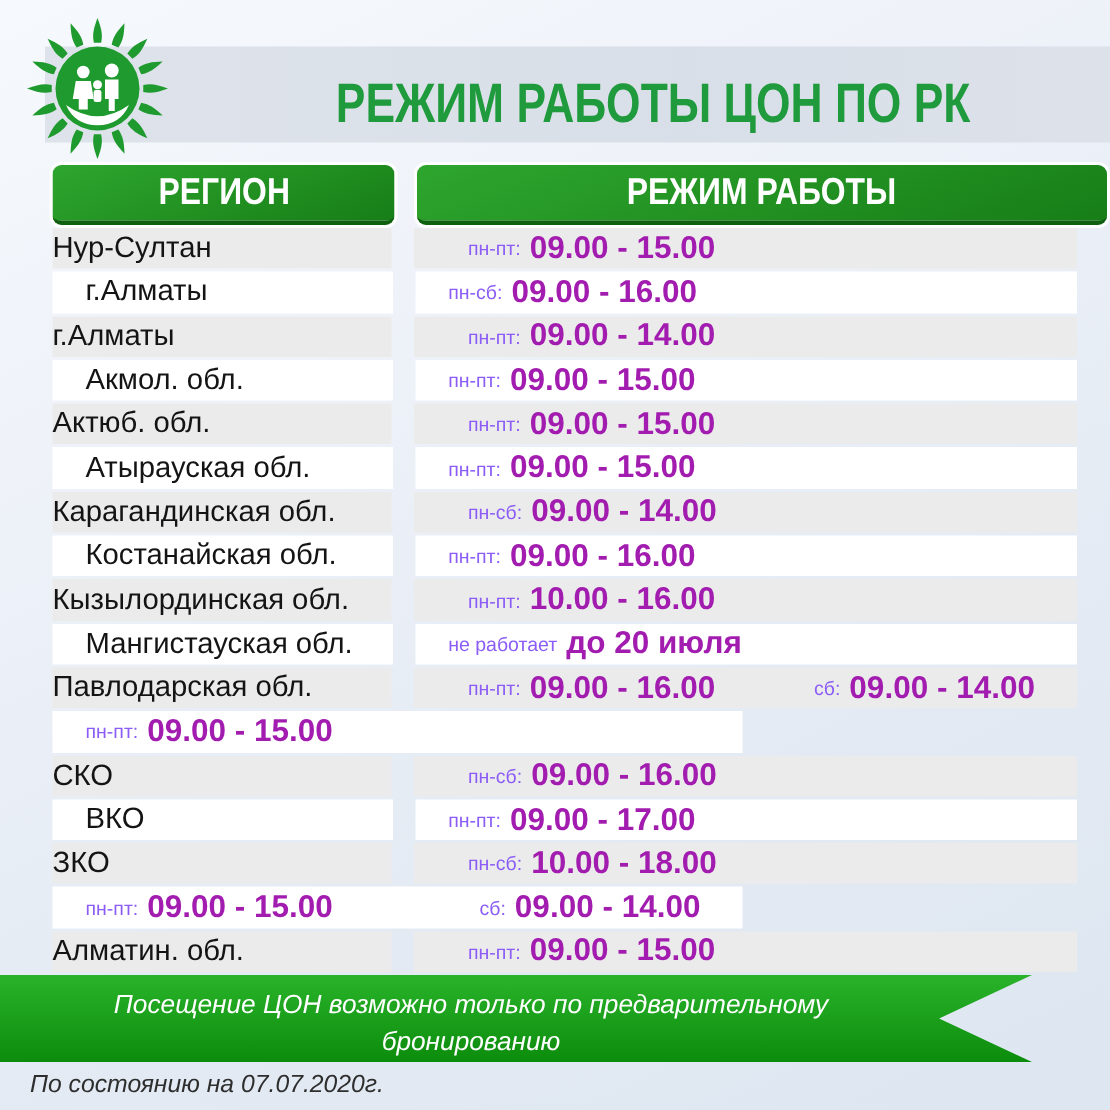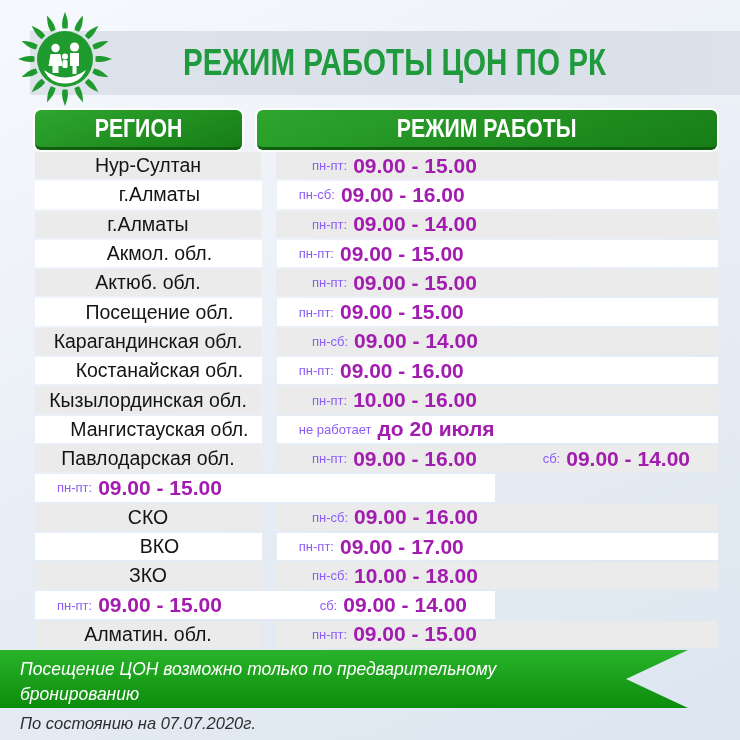--- a/index.html
+++ b/index.html
@@ -16,63 +16,63 @@
   .canvas{
     position:relative;width:740px;height:740px;overflow:hidden;
     background:linear-gradient(155deg,#f6f9fd 0%,#edf1f8 35%,#e3eaf3 70%,#dde6f1 100%);
   }
   
   .title-band{
     position:absolute;left:30px;top:31px;right:0;height:64px;
     background:linear-gradient(90deg,#dee3eb 0%,#d9dfe8 60%,#dce1ea 100%);
   }
   .title-wrap{
-    position:absolute;left:130px;top:31px;right:0;height:64px;
-    display:flex;align-items:center;justify-content:flex-start;
+    position:absolute;left:130px;top:31px;right:0;height:76px;
+    display:flex;align-items:center;justify-content:center;
   }
   .page-title{
     color:var(--green-accent);
     font-size:37px;font-weight:bold;letter-spacing:0px;white-space:nowrap;
     transform:scaleX(0.8);transform-origin:center;
   }
   
   .logo{position:absolute;left:14px;top:8px;width:102px;height:102px;}
   
   .thead{position:absolute;left:35px;top:110px;display:flex;gap:15px;}
   .th{
     height:40px;display:flex;align-items:center;justify-content:center;
     background:linear-gradient(160deg,var(--green-cell-top),var(--green-cell-bottom));
     border-radius:6px;border-bottom:3px solid #0e5f0e;
     box-shadow:0 0 0 2px rgba(255,255,255,0.9);
   }
-  .th-region{width:207px;}
+  .th-region{width:228px;}
   .th-mode{width:460px;}
   .th-label{
     color:#fff;font-size:25px;font-weight:bold;white-space:nowrap;
     transform:scaleX(0.85);
   }
   .tbody{position:absolute;left:35px;top:152px;width:683px;}
   .row{display:flex;gap:15px;height:27.3px;margin-bottom:2px;}
   .cell{display:flex;align-items:center;}
-  .cell.region{width:236px;justify-content:center;}
+  .cell.region{width:236px;}
   .cell.mode{width:460px;padding-left:36px;}
   .row.odd .cell{background:var(--row-gray);}
   .row.even .cell{background:#ffffff;padding-left:22px;}
   .region-name{font-size:19.5px;color:#141414;white-space:nowrap;}
   .days{font-size:13px;color:#8b5cf6;white-space:pre;}
   .hours{font-size:21px;font-weight:bold;color:#a21caf;margin-left:6px;white-space:nowrap;}
   .sat{margin-left:auto;padding-right:28px;display:flex;align-items:center;}
   
   .ribbon{
     position:absolute;left:0;top:650px;width:688px;height:58px;
     background:linear-gradient(180deg,var(--ribbon-top),var(--ribbon-bottom));
     clip-path:polygon(0 0,100% 0,91% 50%,100% 100%,0 100%);
     color:#fff;font-style:italic;
     padding:7px 80px 0 20px;
-    font-size:17.5px;line-height:1.42;
+    font-size:17.5px;line-height:1.42;text-align:center;
   }
   
   .as-of{
     position:absolute;left:20px;top:714px;
     font-style:italic;font-size:16.5px;color:#2e2e2e;
   }
 </style>
 </head>
 <body>
 
@@ -178,21 +178,21 @@
       </div>
       <div class="cell mode">
         <span class="days">пн-пт:</span>
         <span class="hours">09.00 - 15.00</span>
 
       </div>
     </div>
 
     <div class="row even">
       <div class="cell region">
-        <span class="region-name">Посещение обл.</span>
+        <span class="region-name">Атырауская обл.</span>
       </div>
       <div class="cell mode">
         <span class="days">пн-пт:</span>
         <span class="hours">09.00 - 15.00</span>
 
       </div>
     </div>
 
     <div class="row odd">
       <div class="cell region">

